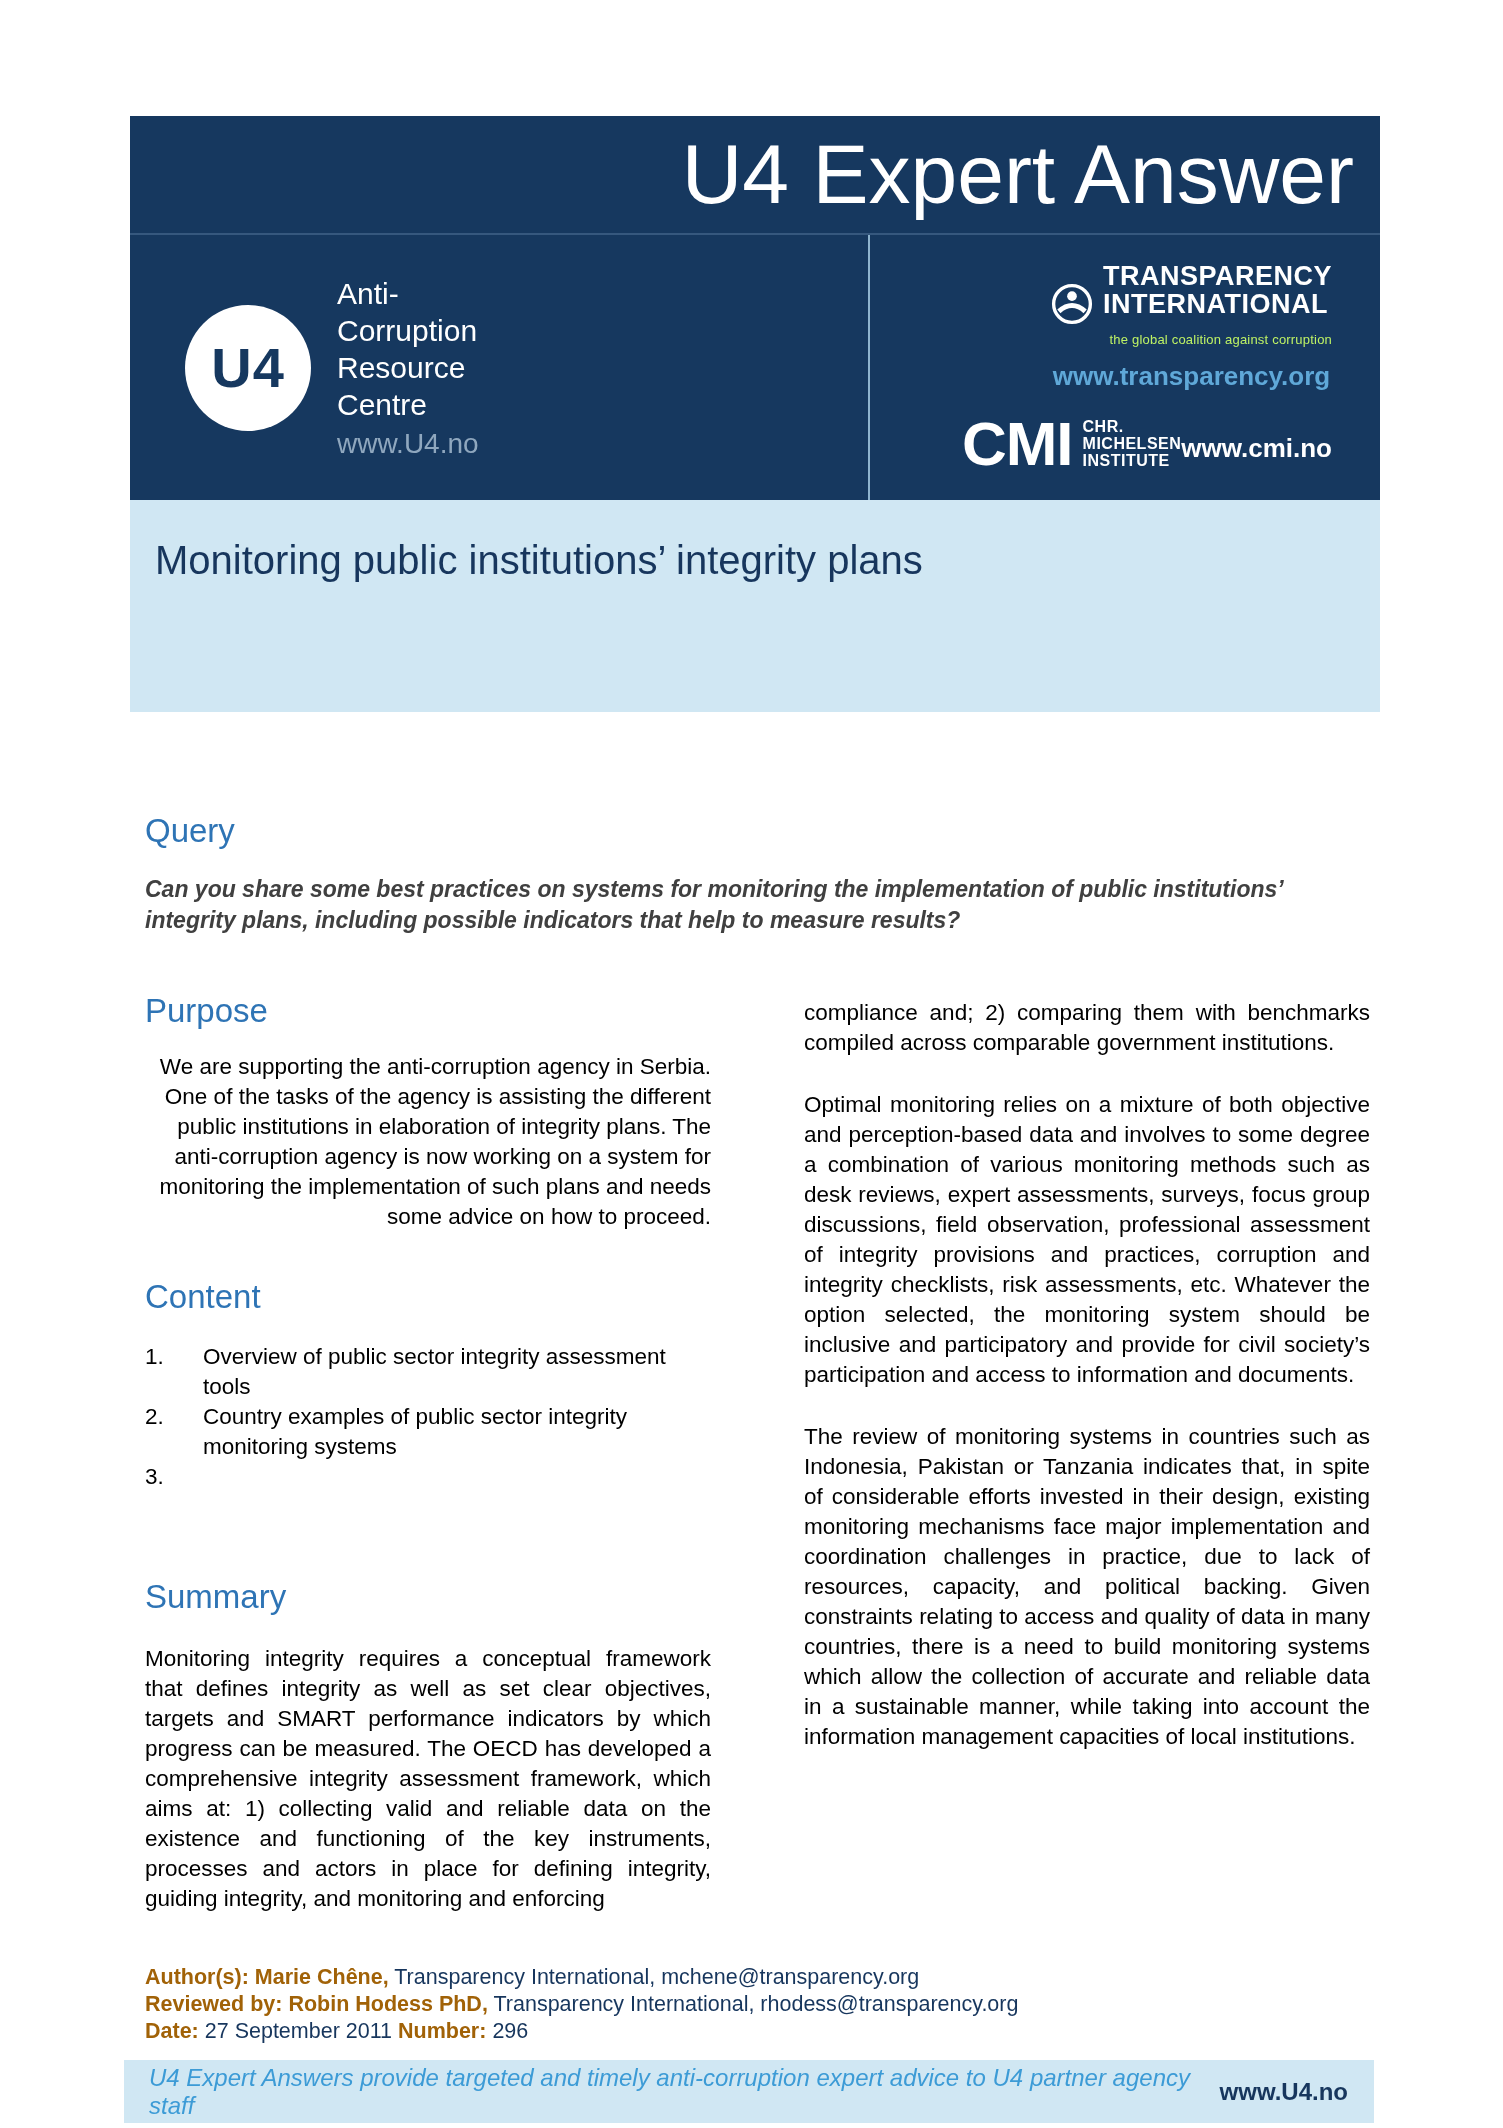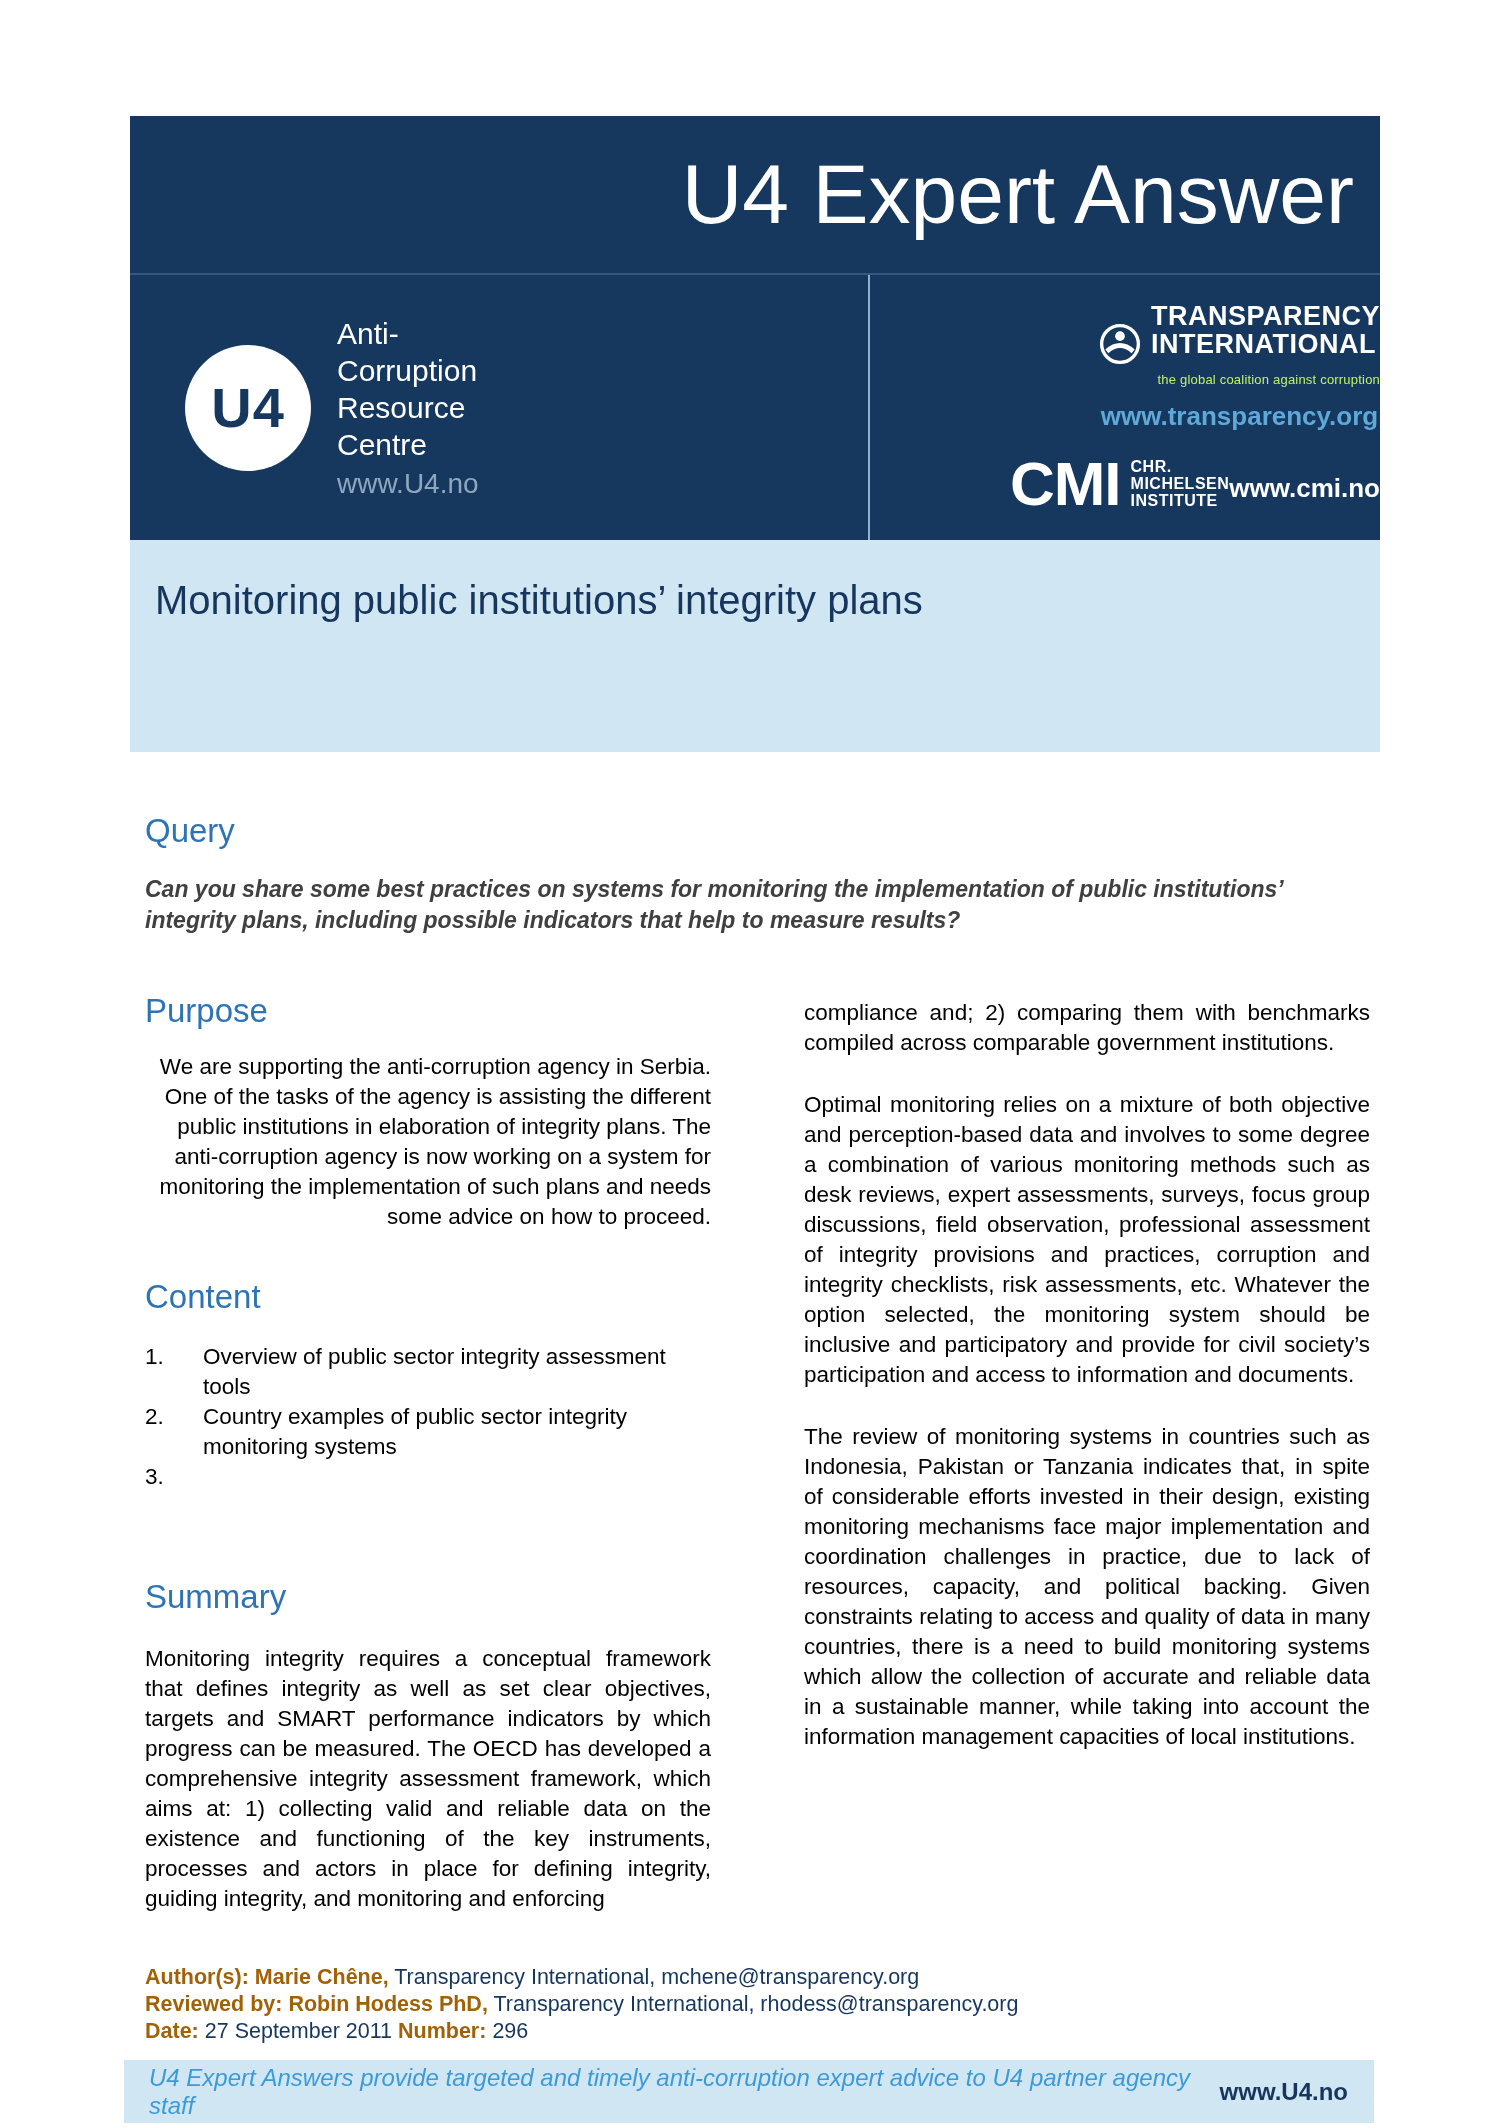--- a/index.html
+++ b/index.html
@@ -15,21 +15,21 @@
   }
 
   
   .masthead {
     position: absolute;
     top: 116px;
     left: 130px;
     width: 1250px;
   }
   .band-title {
-    height: 157px;
+    height: 117px;
     background: #16385F;
     display: flex;
     align-items: center;
     justify-content: flex-end;
     padding-right: 26px;
   }
   .band-title .big-title {
     color: #ffffff;
     font-size: 84px;
     font-weight: 300;
@@ -82,20 +82,21 @@
     background: #8FB4CE;
     height: 100%;
     flex: 0 0 auto;
   }
   .mast-right {
     flex: 1;
     display: flex;
     flex-direction: column;
     align-items: flex-end;
     justify-content: center;
+    padding-right: 48px;
   }
   .ti-block { display: flex; flex-direction: column; align-items: center; }
   .ti-row { display: flex; align-items: center; gap: 10px; }
   .ti-globe { width: 42px; height: 42px; flex: 0 0 auto; }
   .ti-name { display: flex; flex-direction: column; }
   .ti-name .ti-line {
     color: #ffffff;
     font-size: 27px;
     line-height: 28px;
     font-weight: bold;

